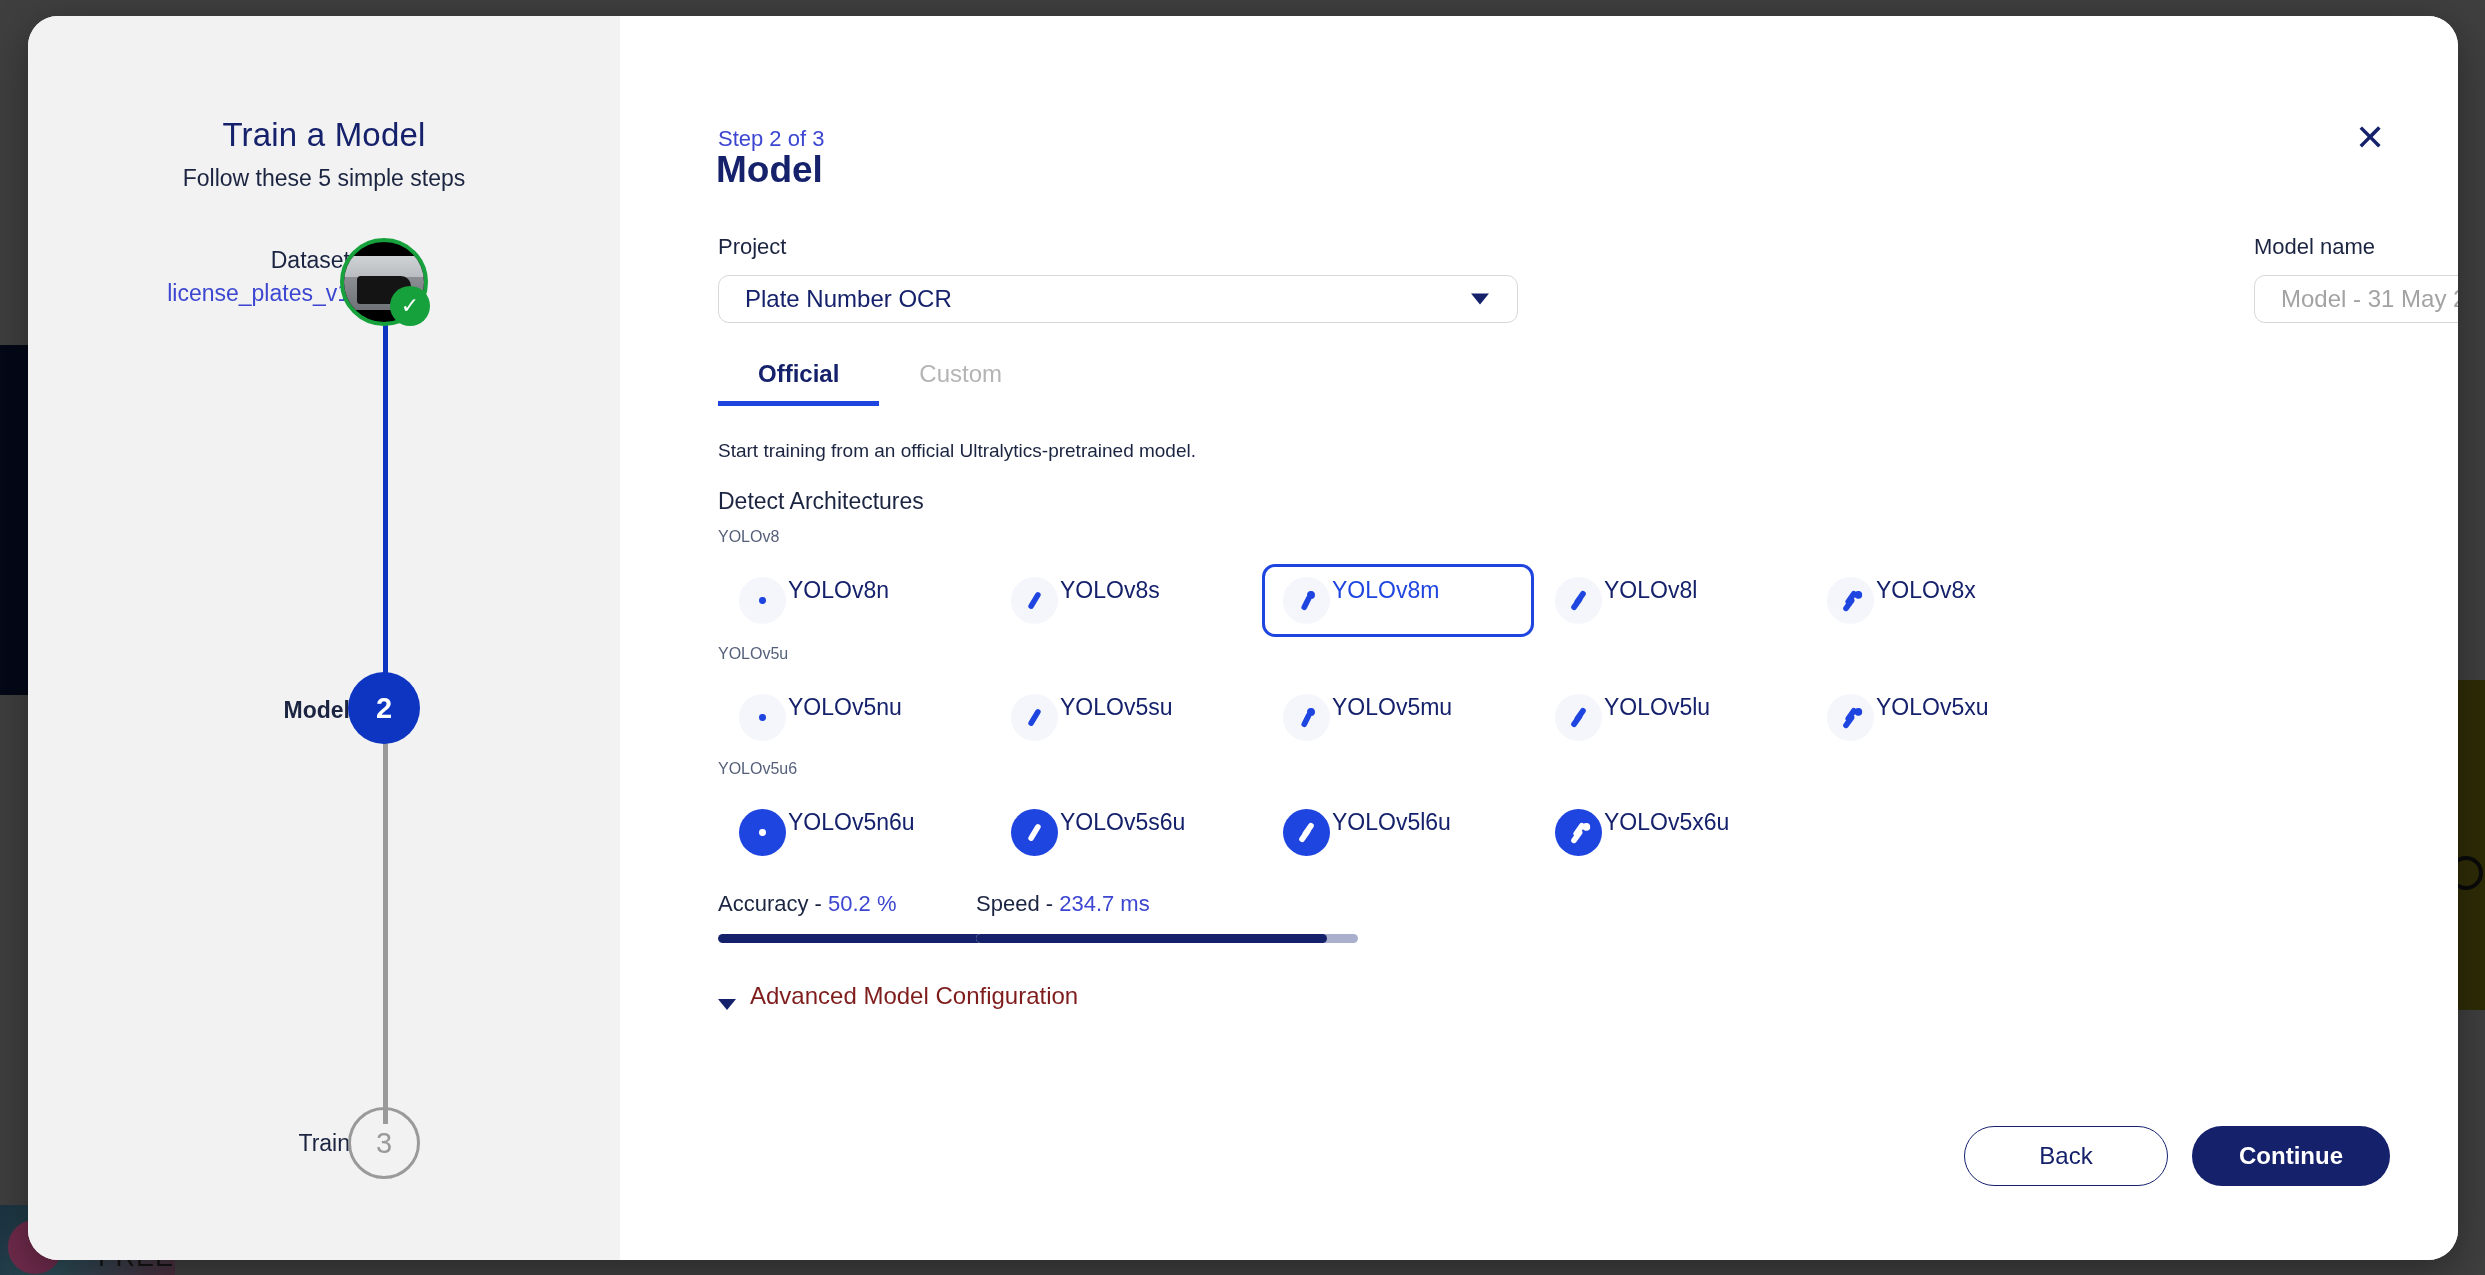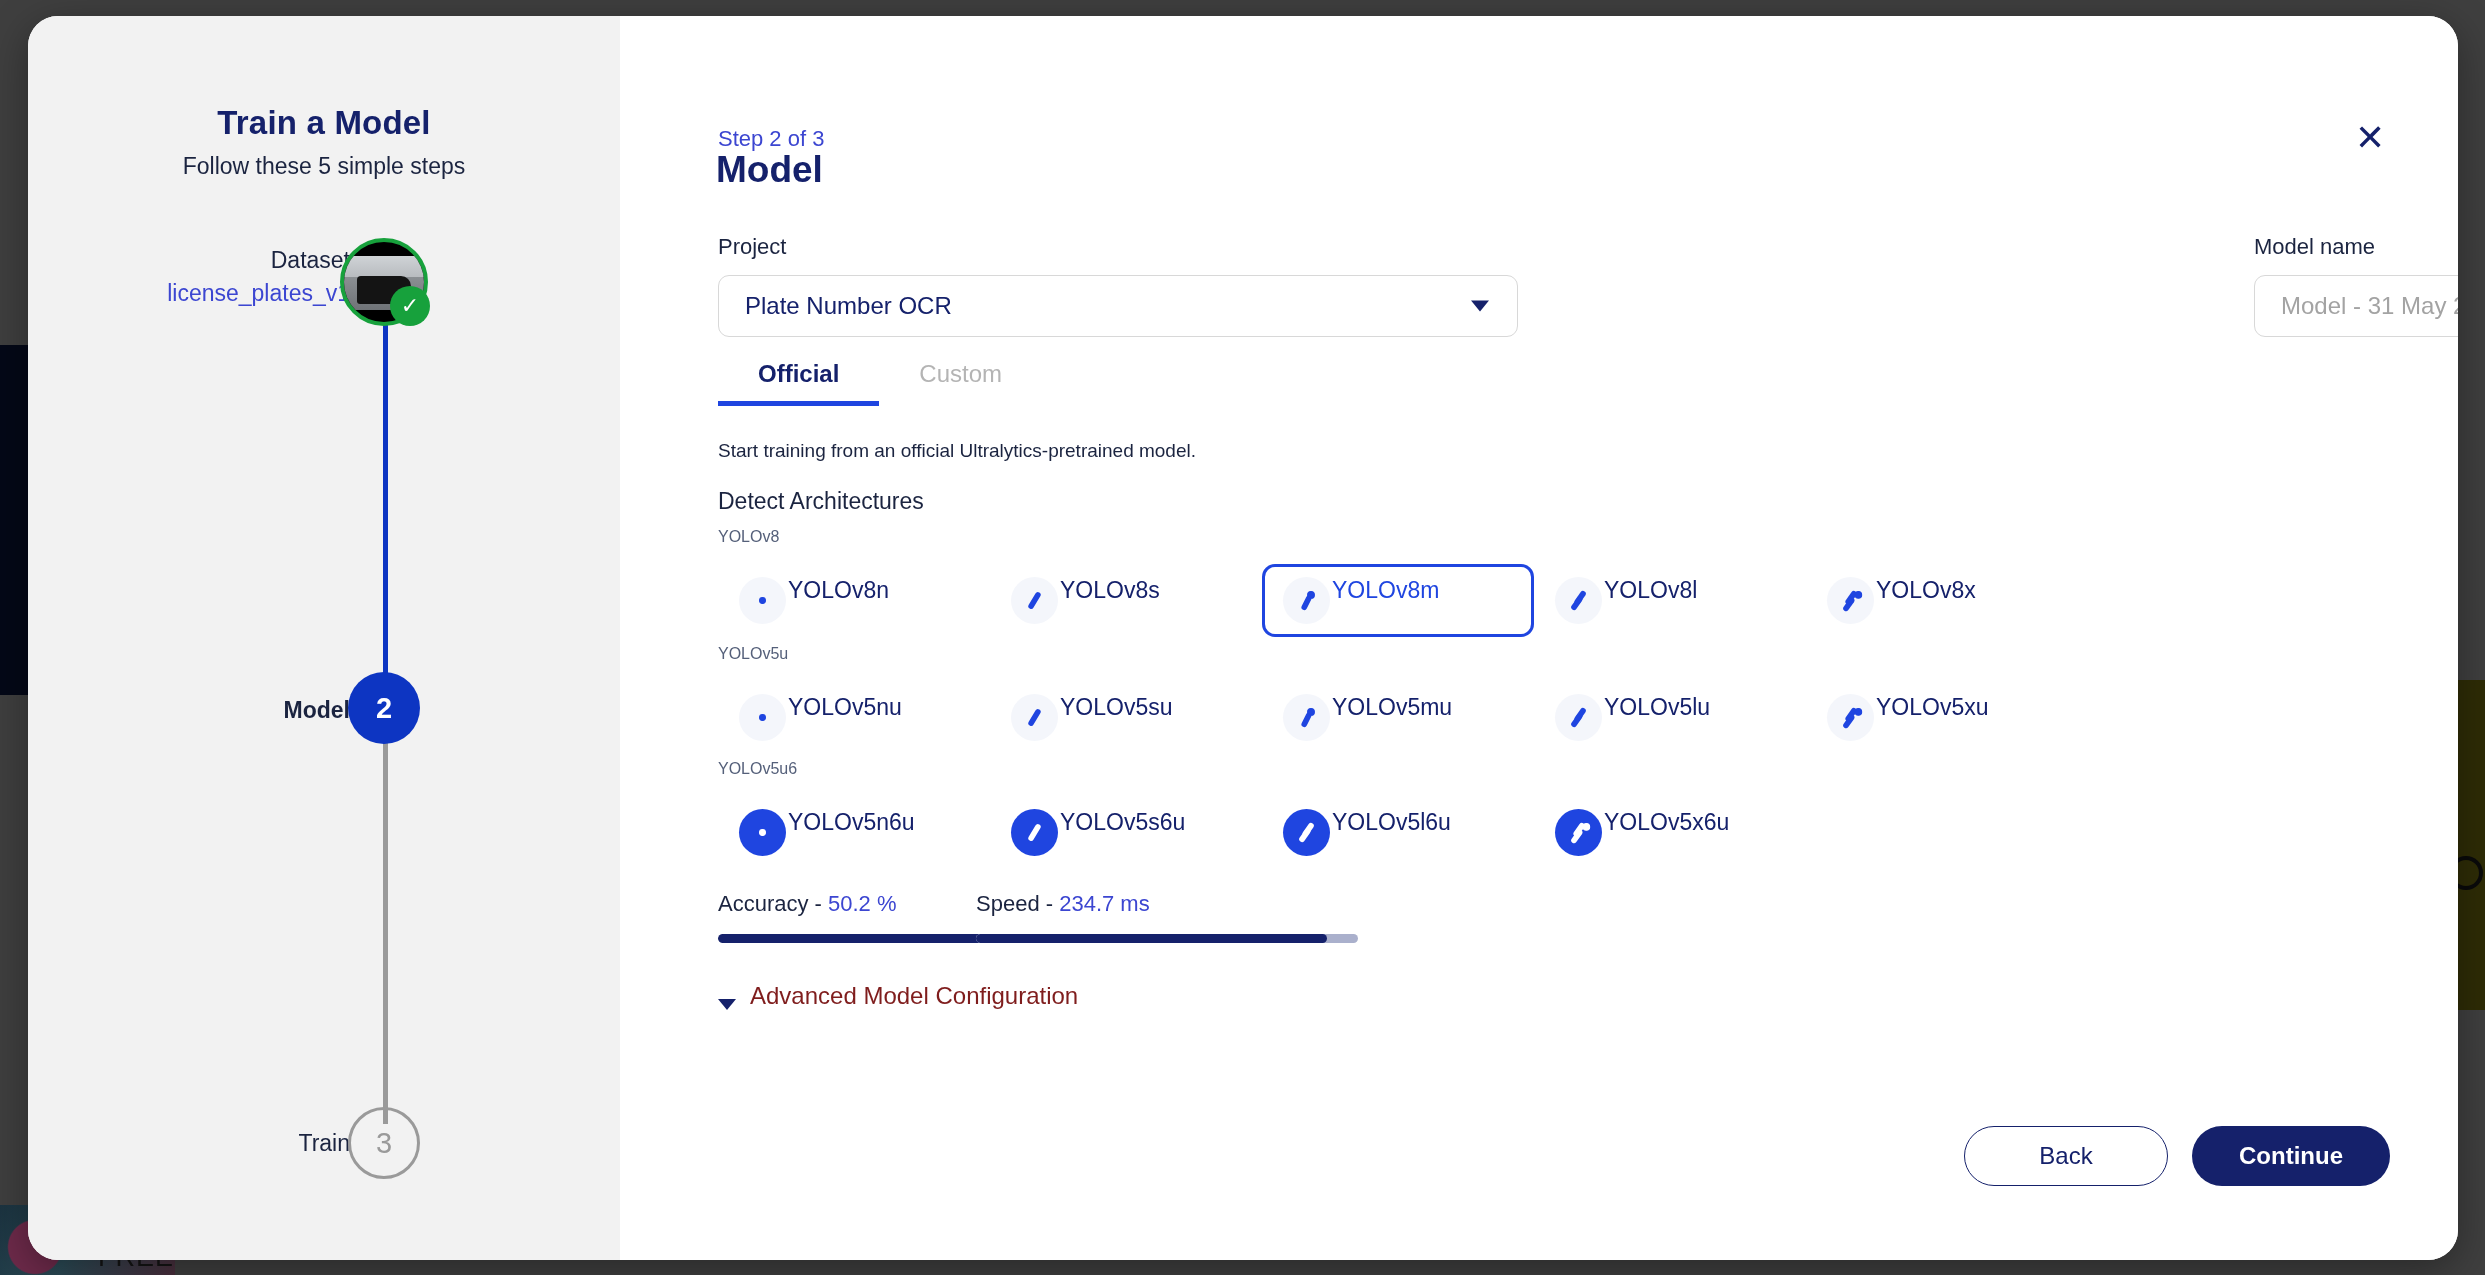--- a/index.html
+++ b/index.html
@@ -48,21 +48,21 @@
   }
 
   
   #sidebar {
     width: 592px; flex: 0 0 592px;
     background: #f2f2f2;
     position: relative;
   }
   #sidebar-head { padding-top: 88px; text-align: center; }
   #sidebar-title {
-    font-size: 33px; font-weight: bold; color: #15216b; letter-spacing: .2px;
+    font-size: 33px; font-weight: normal; color: #15216b; letter-spacing: .2px; margin-top: 12px;
   }
   #sidebar-sub {
     margin-top: 11px; font-size: 23px; color: #1b2440;
   }
 
   .rail {
     position: absolute; left: 355px; width: 5px;
   }
   #rail-green { top: 255px; height: 230px; background: #17a13c; }
   #rail-blue  { top: 290px; height: 400px; background: #0d35c2; }
@@ -135,21 +135,21 @@
     font-size: 37px; font-weight: bold; color: #15216b;
   }
 
   .field-label {
     font-size: 22px; color: #1b2440;
   }
   #project-block { position: absolute; left: 98px; top: 218px; width: 800px; }
   #model-block   { position: absolute; left: 1634px; top: 218px; width: 800px; }
 
   .control {
-    margin-top: 15px; height: 62px;
+    margin-top: 15px; height: 48px;
     border: 1px solid #d8d8d8; border-radius: 11px;
     display: flex; align-items: center;
     padding: 0 26px; background: #fff;
     font-size: 24px; color: #15216b;
     position: relative;
   }
   #model-block .control { border-radius: 11px; }
   .control .ph { color: #a3a3a3; }
   #project-caret {
     position: absolute; right: 28px; top: 50%; transform: translateY(-50%);

